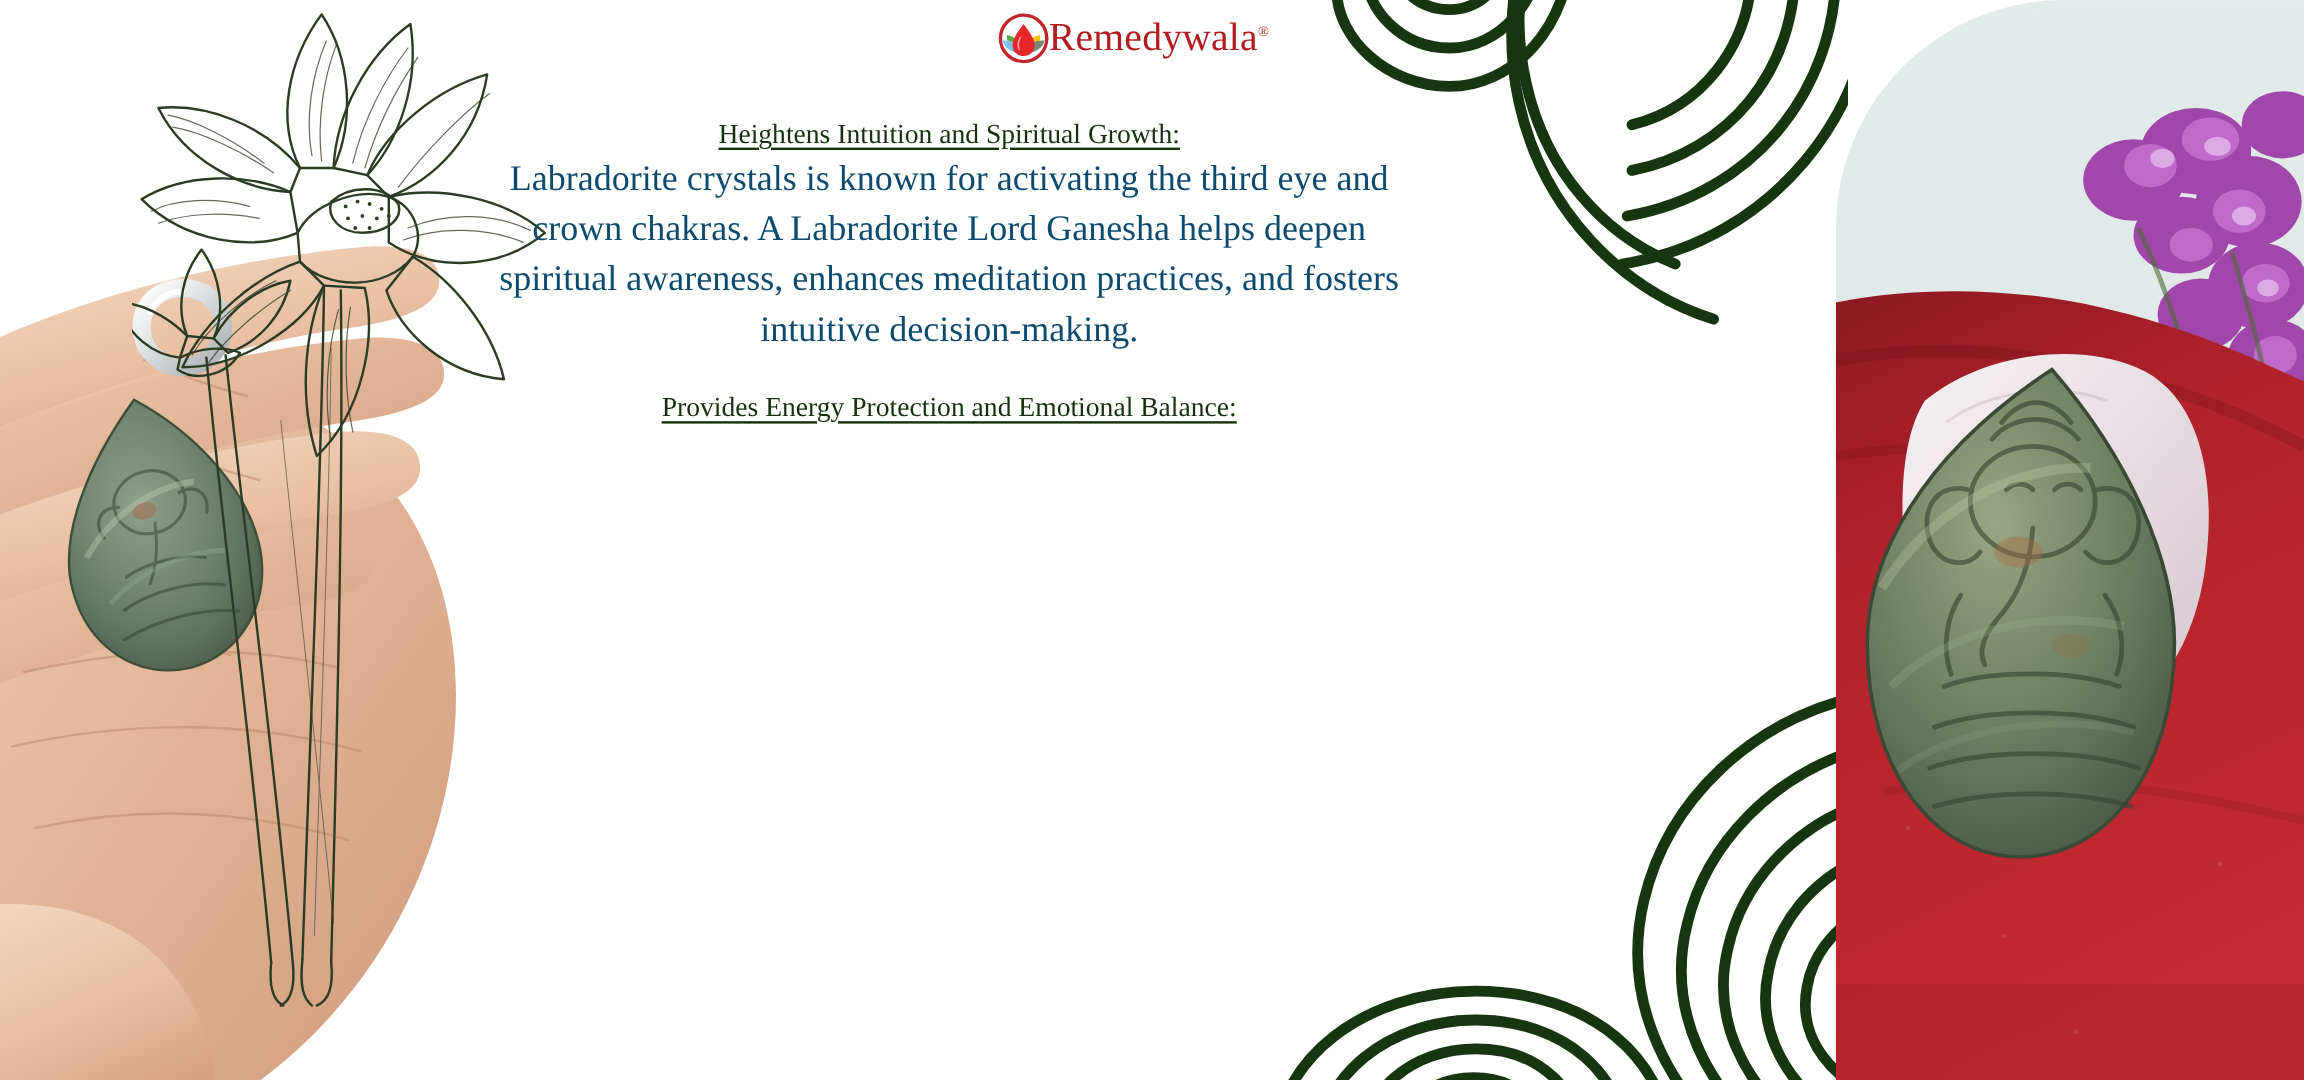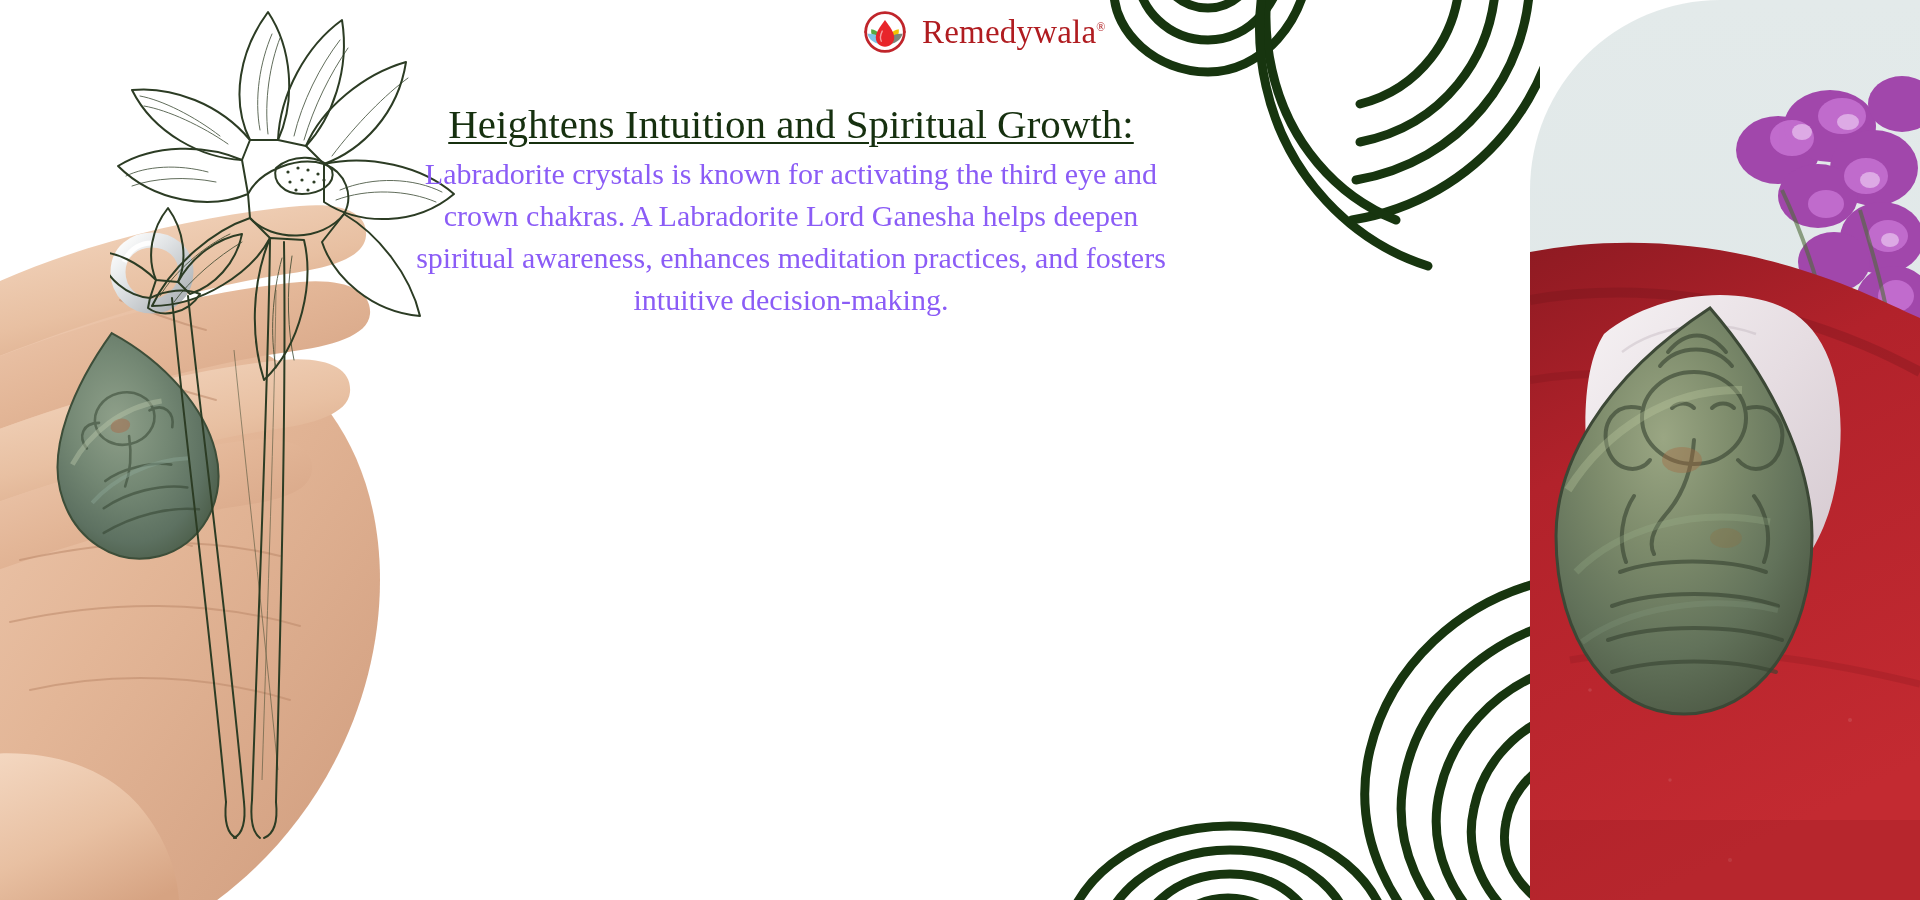--- a/index.html
+++ b/index.html
@@ -30,22 +30,22 @@
     position: absolute;
     left: 110px; top: -10px;
     width: 350px; height: 910px;
     pointer-events: none;
   }
   .lotus-art svg { display:block; width:100%; height:100%; }
 
   
   .logo {
     position: absolute;
-    left: 862px; top: 8px;
-    display: flex; align-items: center; gap: 18px;
+    left: 830px; top: 8px;
+    display: flex; align-items: center; gap: 2px;
     height: 48px;
   }
   .logo-mark { width: 46px; height: 46px; flex: none; }
   .logo-mark svg { display:block; width:100%; height:100%; }
   .logo-word {
     position: relative;
     font-family: "Liberation Serif", "DejaVu Serif", serif;
     font-size: 33px;
     color: #b01c20;
     letter-spacing: 0.2px;
@@ -81,32 +81,32 @@
   .content {
     position: absolute;
     left: 396px; top: 96px;
     width: 790px;
     text-align: center;
     color: #16300f;
   }
   .block { margin-bottom: 12px; }
   .sub-head {
     display: inline-block;
-    font-size: 41px;
+    font-size: 23px;
     line-height: 1.38;
     text-decoration: underline;
     text-underline-offset: 4px;
     text-decoration-thickness: 2px;
     color: #16300f;
     white-space: nowrap;
   }
   .body-text {
     font-size: 30px;
     line-height: 1.40;
-    color: #8b5cf6;
+    color: #0c4a6e;
   }
   .block-2 { margin-top: 28px; }
 </style>
 </head>
 <body>
 
 <div id="stage">
 
   <div class="left-photo">
     <svg viewBox="0 0 470 900" preserveAspectRatio="xMinYMin slice" aria-hidden="true">
@@ -472,17 +472,18 @@
   </div>
 
   <div class="content">
 
     <div class="block block-1">
       <div class="sub-head">Heightens Intuition and Spiritual Growth:</div>
       <div class="body-text">Labradorite crystals is known for activating the third eye and crown chakras. A Labradorite Lord Ganesha helps deepen spiritual awareness, enhances meditation practices, and fosters intuitive decision-making.</div>
     </div>
 
     <div class="block block-2">
+      <div class="sub-head">Provides Energy Protection and Emotional Balance:</div>
     </div>
 
   </div>
 
 </div>
 
 </body></html>

